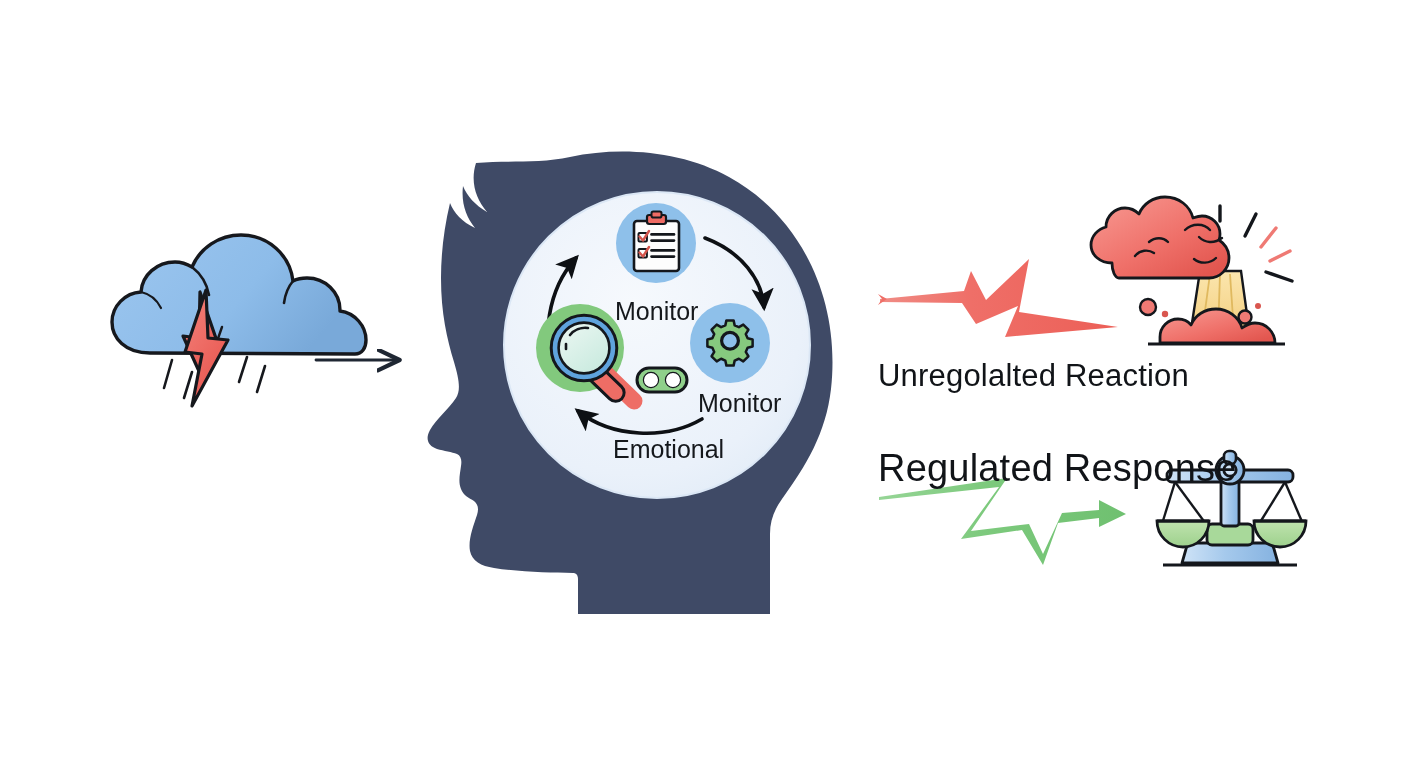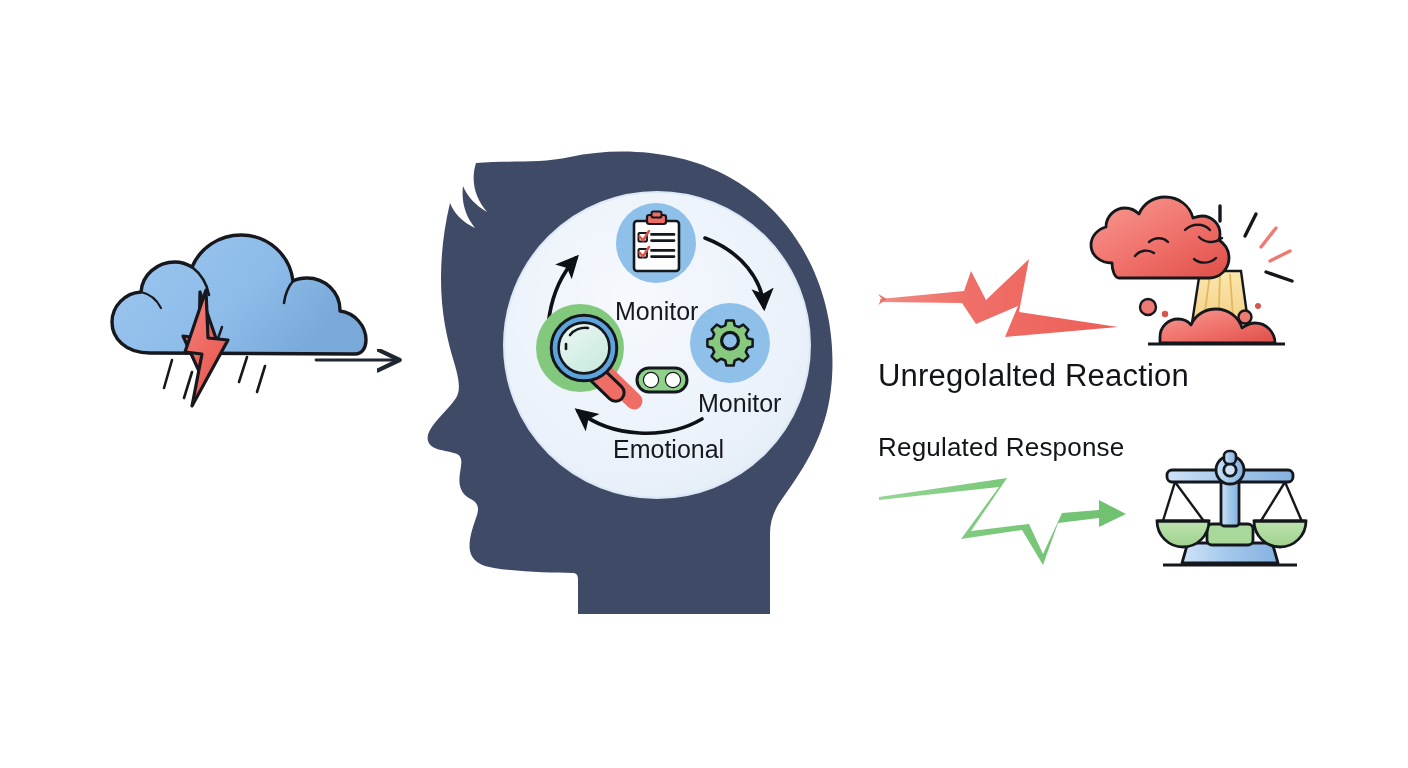--- a/index.html
+++ b/index.html
@@ -38,22 +38,22 @@
     font-weight: 400;
   }
   .label-unregulated {
     left: 878px;
     top: 358px;
     font-size: 31px;
     font-weight: 400;
   }
   .label-regulated {
     left: 878px;
-    top: 432px;
-    font-size: 26px;
+    top: 447px;
+    font-size: 38px;
     font-weight: 400;
   }
   .cycle-label {
     position: absolute;
     color: #15181c;
     font-size: 25px;
     font-weight: 400;
     font-family: "Liberation Sans", "DejaVu Sans", sans-serif;
     white-space: nowrap;
   }

